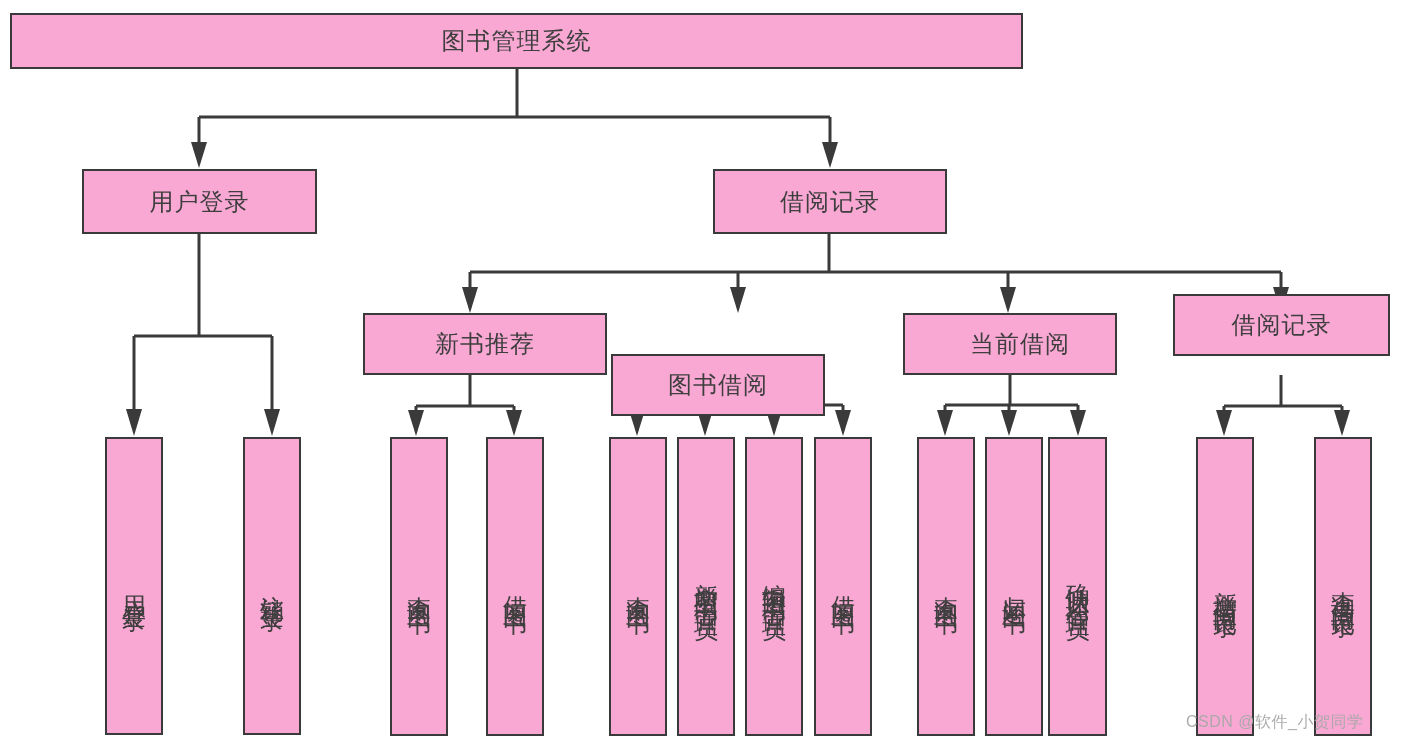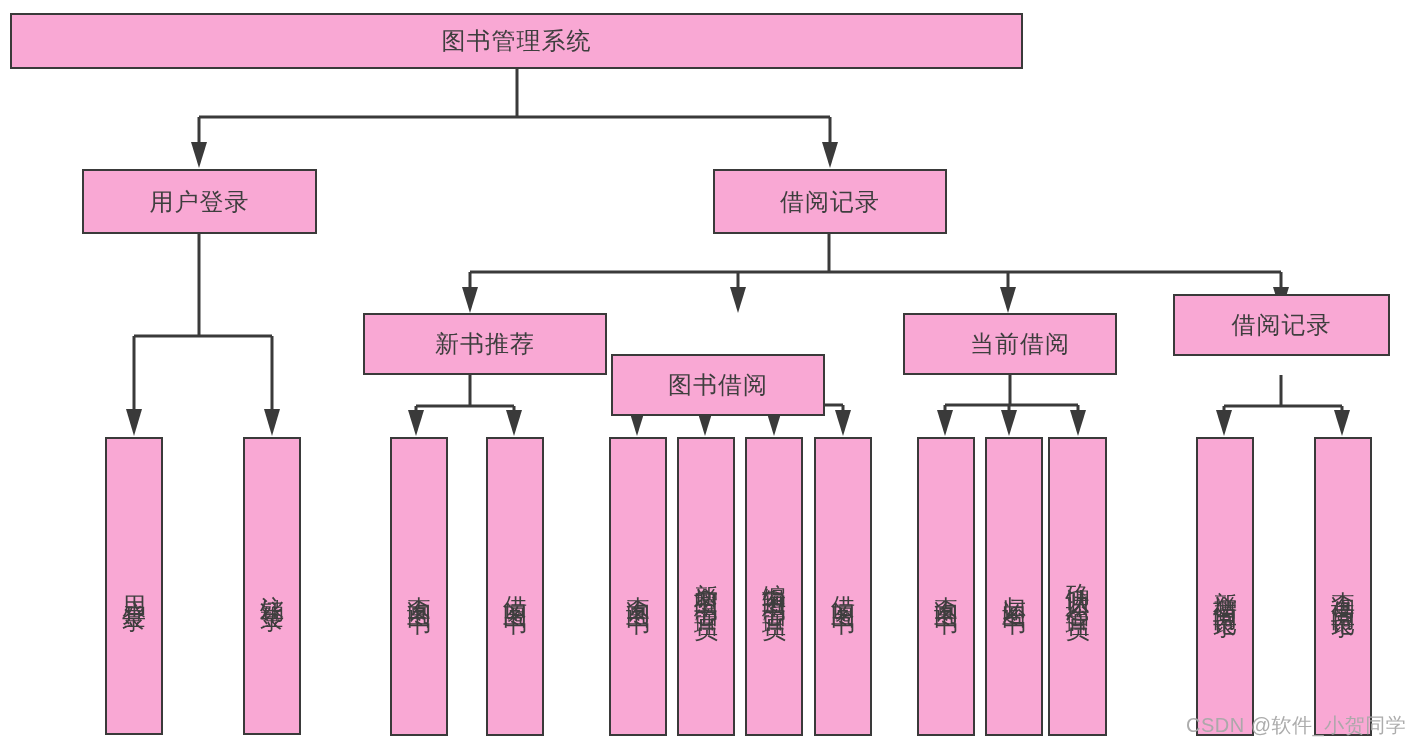--- a/index.html
+++ b/index.html
@@ -50,21 +50,21 @@
   .node.v {
     writing-mode: vertical-rl;
     text-orientation: mixed;
     letter-spacing: 5px;
   }
   .watermark {
     position: absolute;
     left: 1186px;
     top: 712px;
     width: 212px;
-    font-size: 20px;
+    font-size: 16px;
     color: rgba(168,168,168,0.95);
     letter-spacing: 0.5px;
     z-index: 10;
     white-space: nowrap;
   }
 </style>
 </head>
 <body>
 
 <div class="stage">

